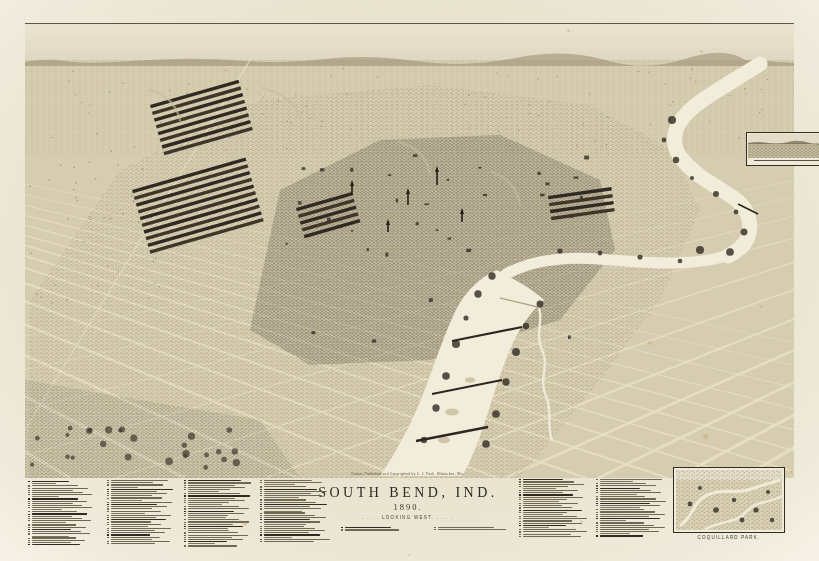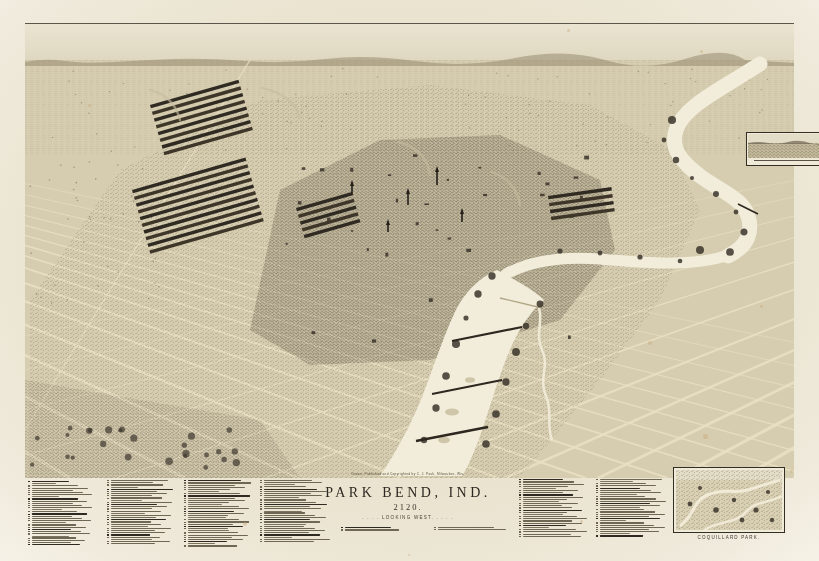--- a/index.html
+++ b/index.html
@@ -422,22 +422,22 @@
       <g fill="none" stroke="#c6bc9f" stroke-width="2.4" opacity="0.6" stroke-linecap="round">
         <path d="M300,118 C295,100 280,92 262,88"></path>
         <path d="M430,175 C428,158 416,146 398,142"></path>
         <path d="M520,205 C518,190 508,178 492,172"></path>
         <path d="M180,120 C176,104 166,94 150,90"></path>
       </g>
     </g>
   </svg>
 
   <div class="imprint">Drawn, Published and Copyrighted by C. J. Pauli, Milwaukee, Wis.</div>
-  <div class="map-title">PARK BEND, IND.</div>
-  <div class="map-year">2120.</div>
+  <div class="map-title">SOUTH BEND, IND.</div>
+  <div class="map-year">1890.</div>
   <div class="map-subtitle">. . . .   LOOKING WEST.   . . . .</div>
 
   <div id="legend-root">
       <div class="legend-col" style="left: 28px; top: 481px; width: 64px;">
         <div class="lrow bold">
           <span class="lnum"></span>
           <span class="ltxt" style="width: 58%;"></span>
         </div>
         <div class="lwrap" style="width: 38%;"></div>
         <div class="lrow">

